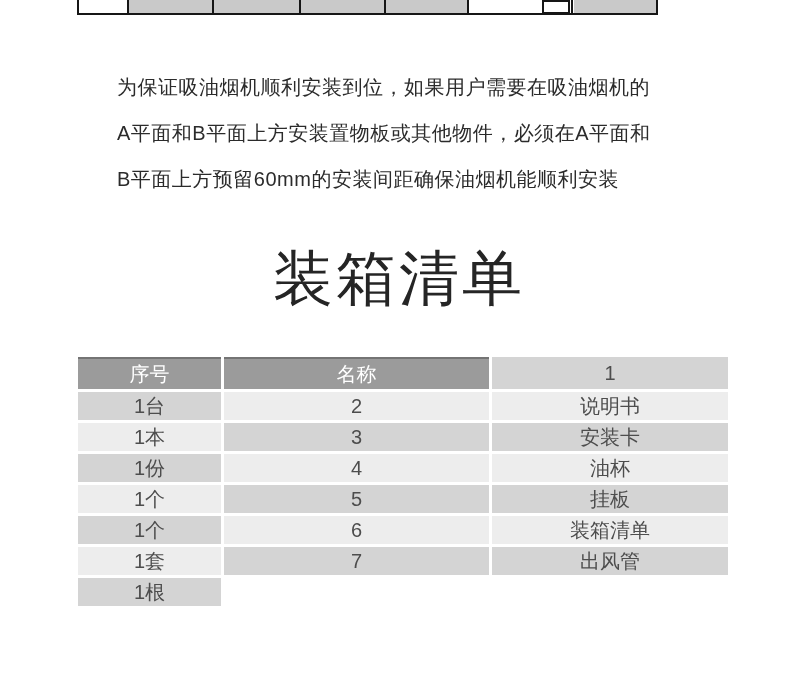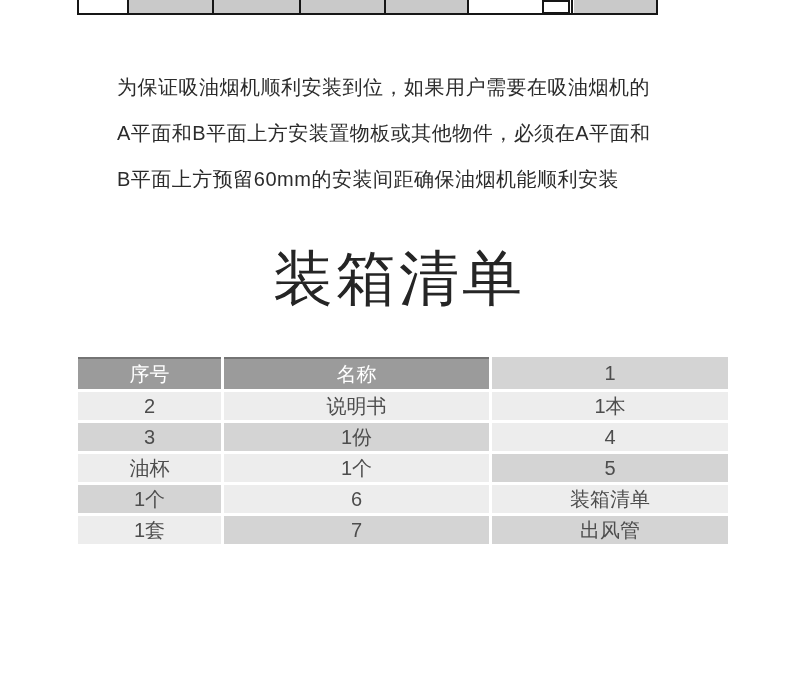--- a/index.html
+++ b/index.html
@@ -139,36 +139,40 @@
     <div>B平面上方预留60mm的安装间距确保油烟机能顺利安装</div>
   </div>
 
   <h1 class="heading">装箱清单</h1>
 
   <div class="ptable">
     <div class="cell hcell">序号</div>
     <div class="cell hcell">名称</div>
 
     <div class="cell dcell row-odd">1</div>
+    <div class="cell dcell row-odd">1台</div>
 
     <div class="cell dcell row-even">2</div>
     <div class="cell dcell row-even">说明书</div>
     <div class="cell dcell row-even">1本</div>
 
     <div class="cell dcell row-odd">3</div>
+    <div class="cell dcell row-odd">安装卡</div>
     <div class="cell dcell row-odd">1份</div>
 
     <div class="cell dcell row-even">4</div>
     <div class="cell dcell row-even">油杯</div>
     <div class="cell dcell row-even">1个</div>
 
     <div class="cell dcell row-odd">5</div>
+    <div class="cell dcell row-odd">挂板</div>
     <div class="cell dcell row-odd">1个</div>
 
     <div class="cell dcell row-even">6</div>
     <div class="cell dcell row-even">装箱清单</div>
     <div class="cell dcell row-even">1套</div>
 
     <div class="cell dcell row-odd">7</div>
     <div class="cell dcell row-odd">出风管</div>
+    <div class="cell dcell row-odd">1根</div>
   </div>
 
 </div>
 
 </body></html>

